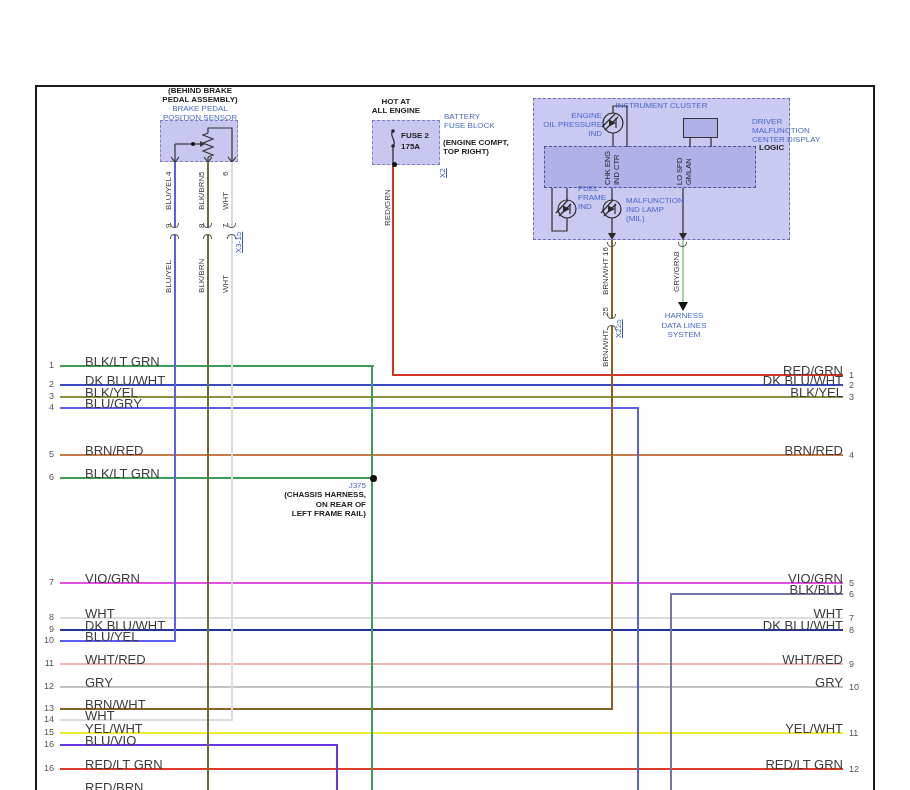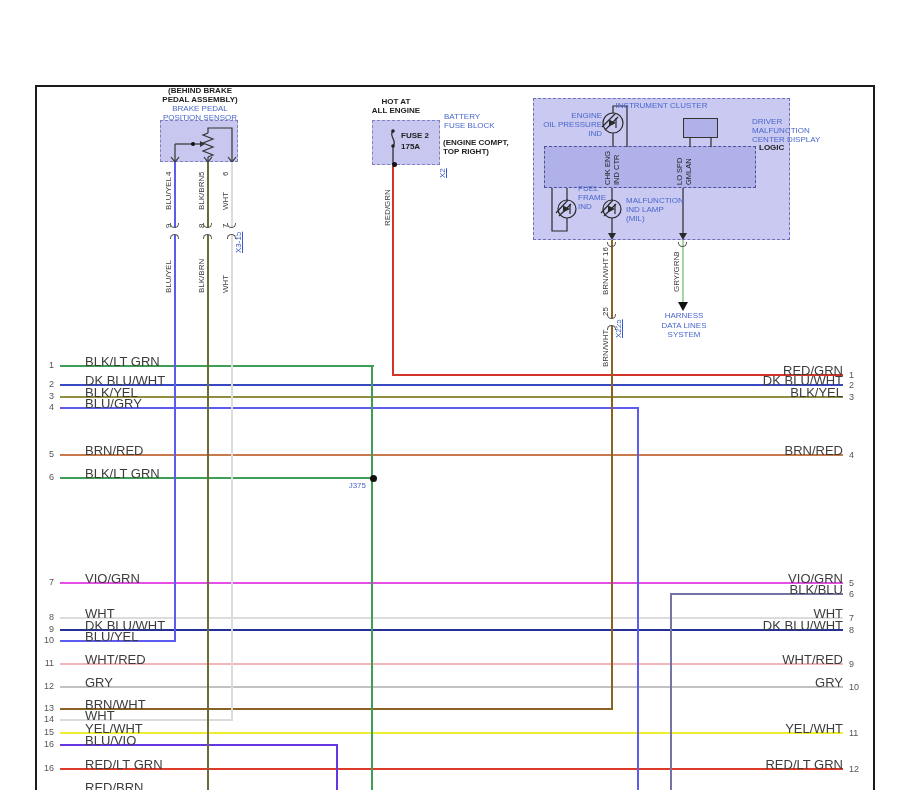--- a/index.html
+++ b/index.html
@@ -289,14 +289,19 @@
     <div>(MIL)</div>
   </div>
 
   <div class="lbl center blu" style="left:639px;top:311px;width:90px">
     <div>HARNESS</div>
     <div>DATA LINES</div>
     <div>SYSTEM</div>
   </div>
 
   <div class="lbl right blu" style="left:306px;top:481px;width:60px">J375</div>
+  <div class="lbl right blk" style="left:246px;top:490px;width:120px">
+    <div>(CHASSIS HARNESS,</div>
+    <div>ON REAR OF</div>
+    <div>LEFT FRAME RAIL)</div>
+  </div>
 
 </div>
 
 </body></html>

